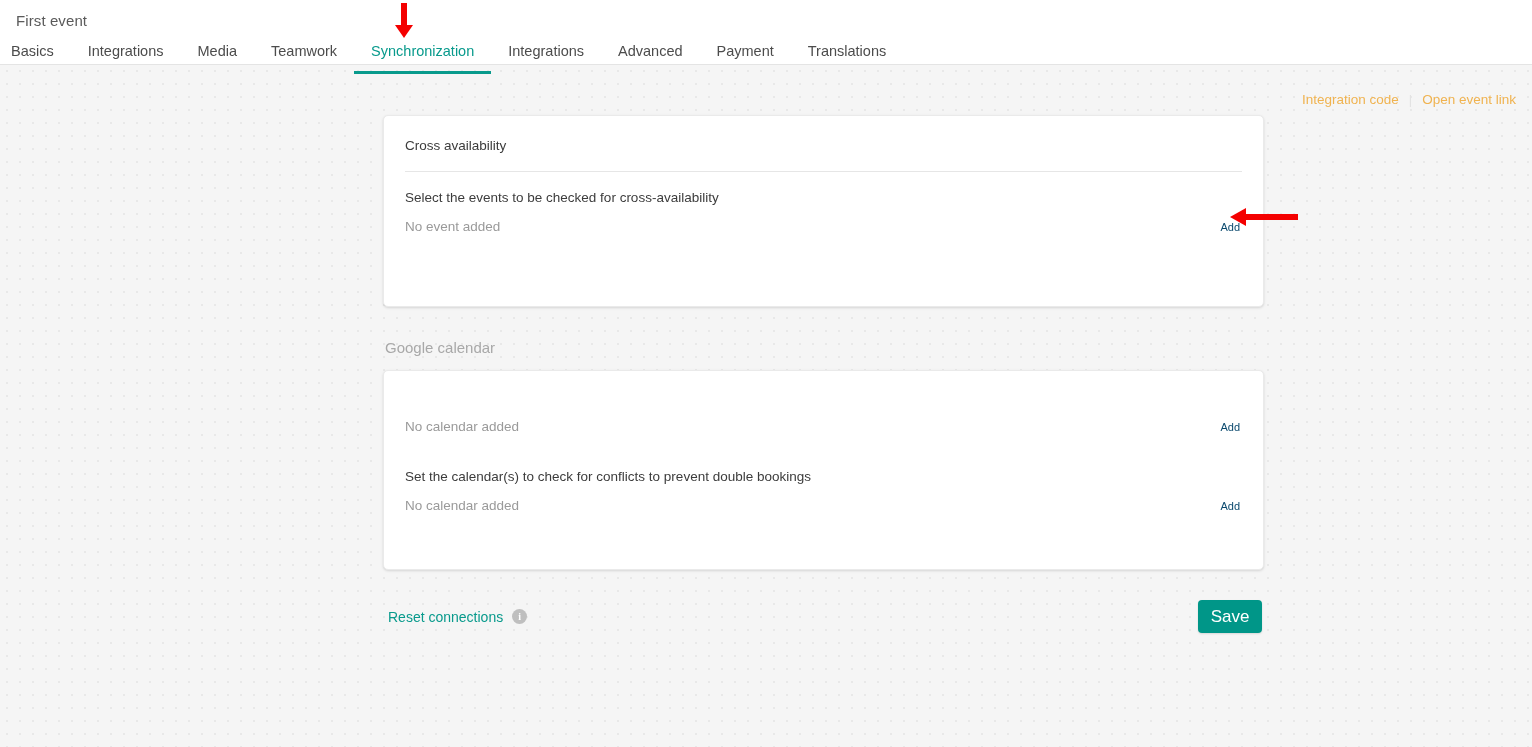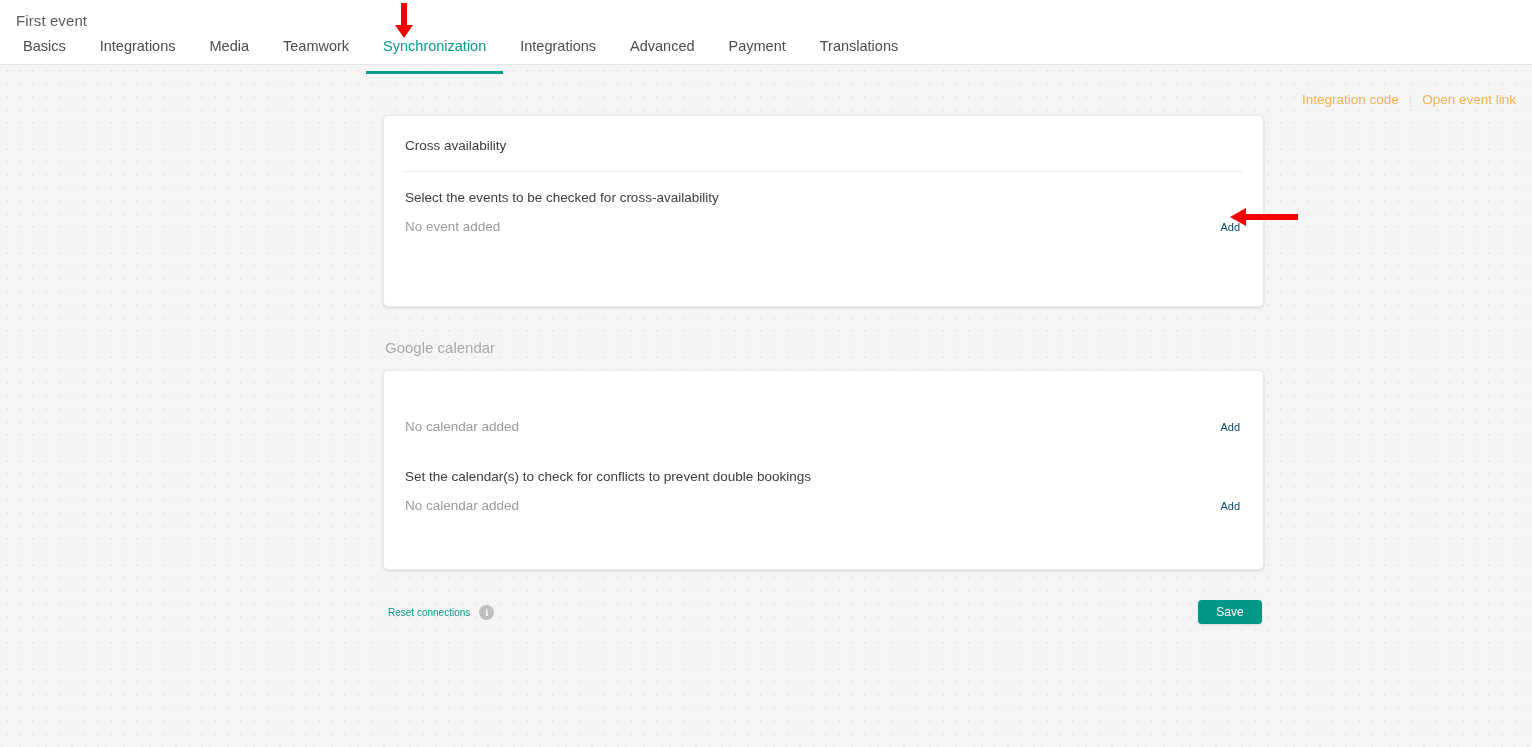--- a/index.html
+++ b/index.html
@@ -31,21 +31,22 @@
 
   .page-title {
     font-size: 15px;
     color: #5a5a5a;
     padding: 12px 0 0 16px;
     letter-spacing: .1px;
   }
 
   .tabbar {
     display: flex;
-    padding-left: 23px;
+    align-items: flex-end;
+    padding-left: 11px;
     margin-top: 9px;
     height: 36px;
   }
 
   .tab {
     font-size: 14.5px;
     color: #4c4c4c;
     padding: 0 17px 11px 17px;
     line-height: 17px;
     cursor: pointer;
@@ -152,21 +153,21 @@
     margin-top: 30px;
     padding: 0 2px 0 5px;
   }
 
   .reset-wrap {
     display: flex;
     align-items: center;
     gap: 9px;
   }
   .reset-link {
-    font-size: 10px;
+    font-size: 14px;
     color: #089a8c;
     cursor: pointer;
   }
   .info-icon {
     width: 15px;
     height: 15px;
     border-radius: 50%;
     background: #bfbfbf;
     color: #ffffff;
     font-size: 10px;
@@ -176,23 +177,23 @@
     font-family: "Liberation Serif", serif;
     cursor: pointer;
   }
 
   .save-btn {
     background: #009688;
     color: #ffffff;
     border: none;
     border-radius: 4px;
     font-family: "Liberation Sans", sans-serif;
-    font-size: 12px;
+    font-size: 17px;
     width: 64px;
-    height: 24px;
+    height: 33px;
     cursor: pointer;
     box-shadow: 0 1px 2px rgba(0,0,0,0.12);
   }
 
   
   .arrow-down {
     position: absolute;
     left: 393px;
     top: 3px;
     width: 22px;

